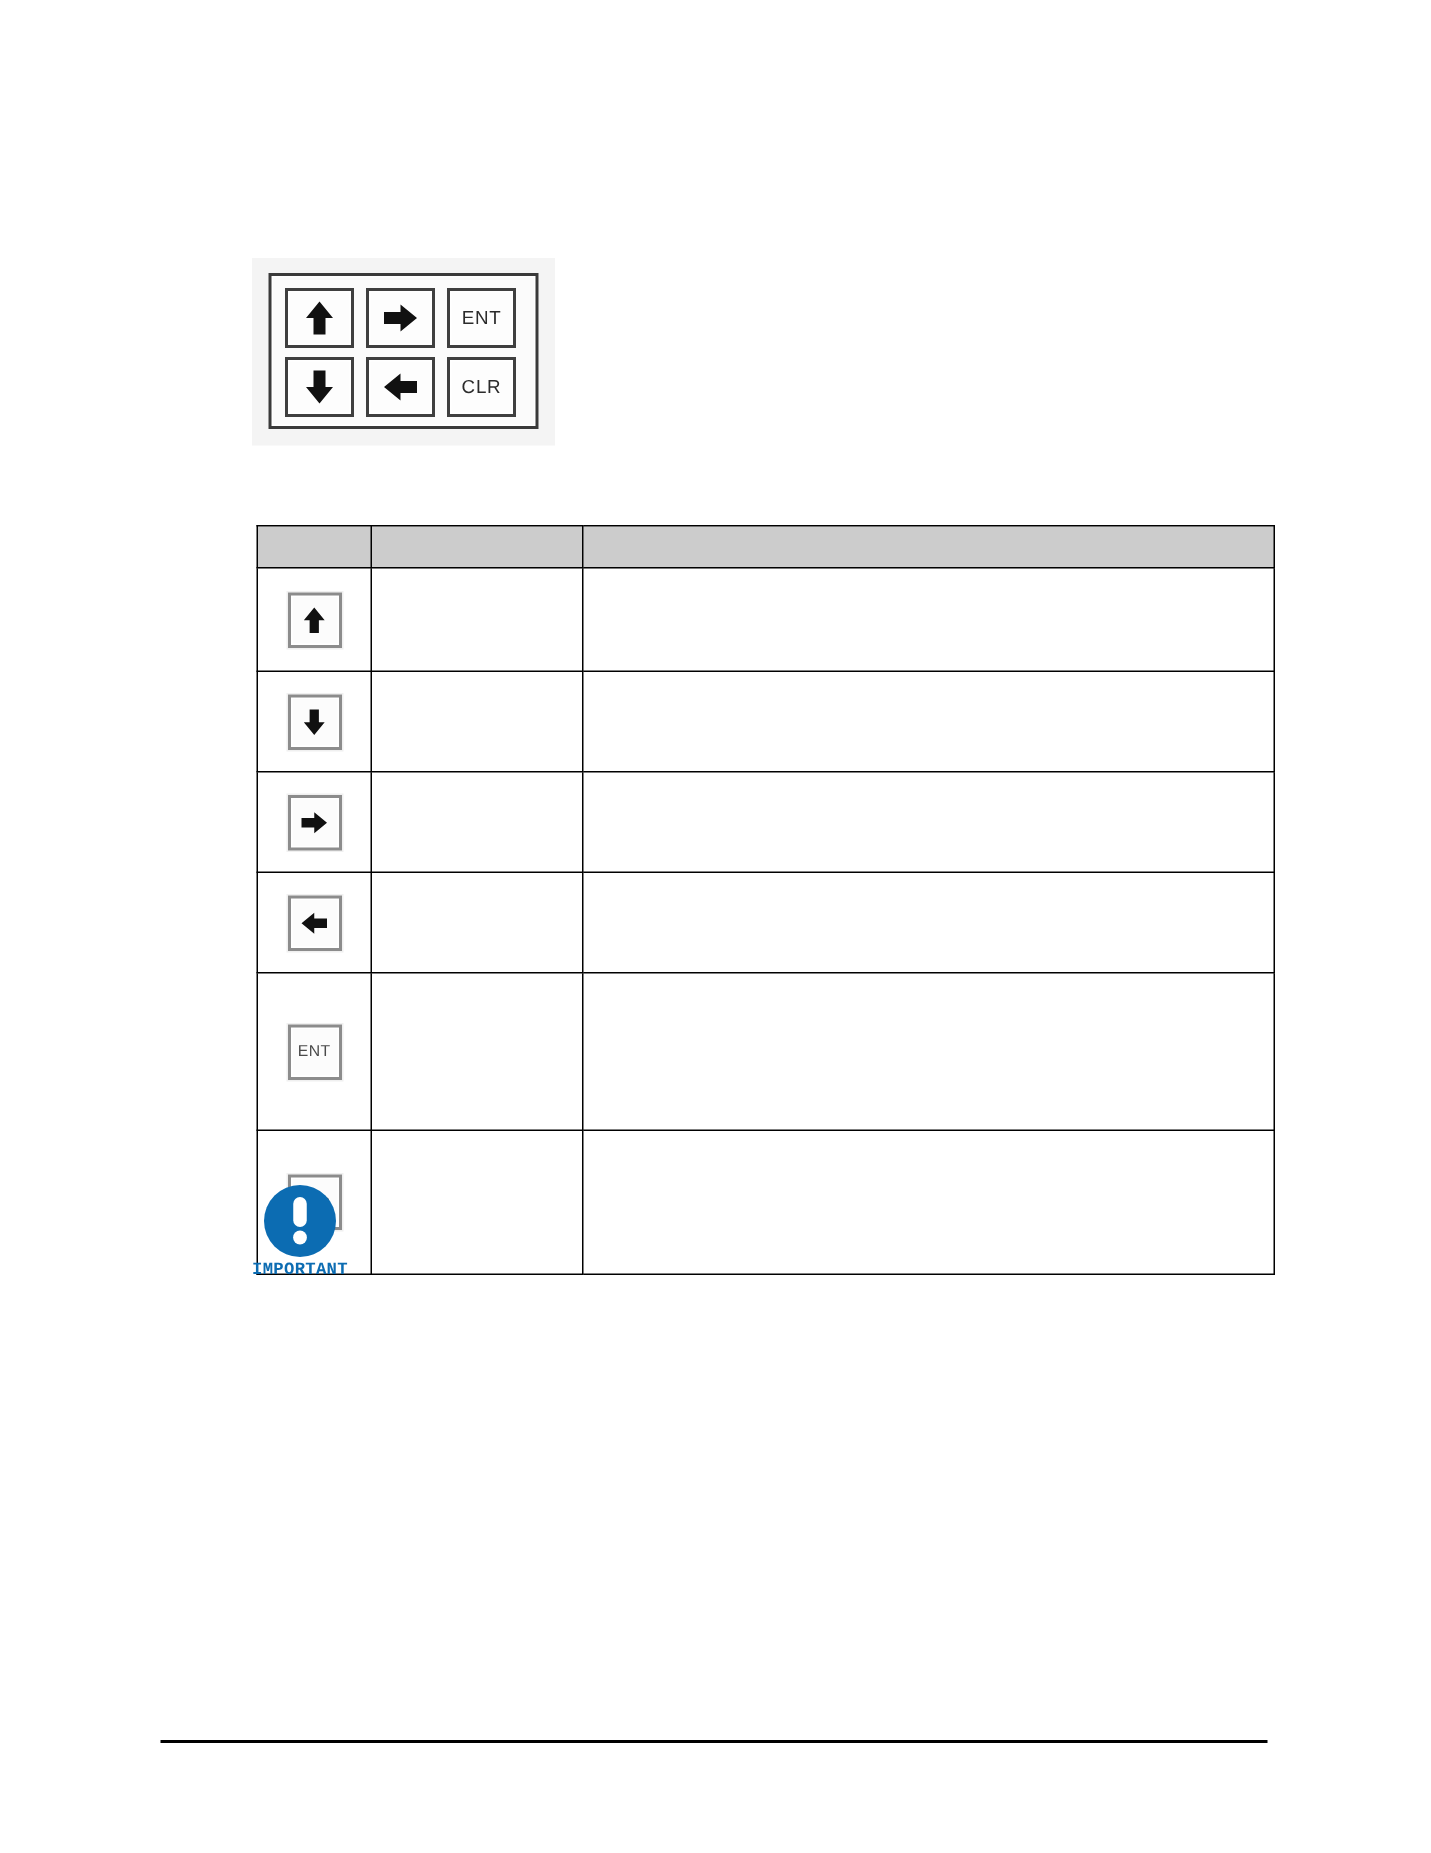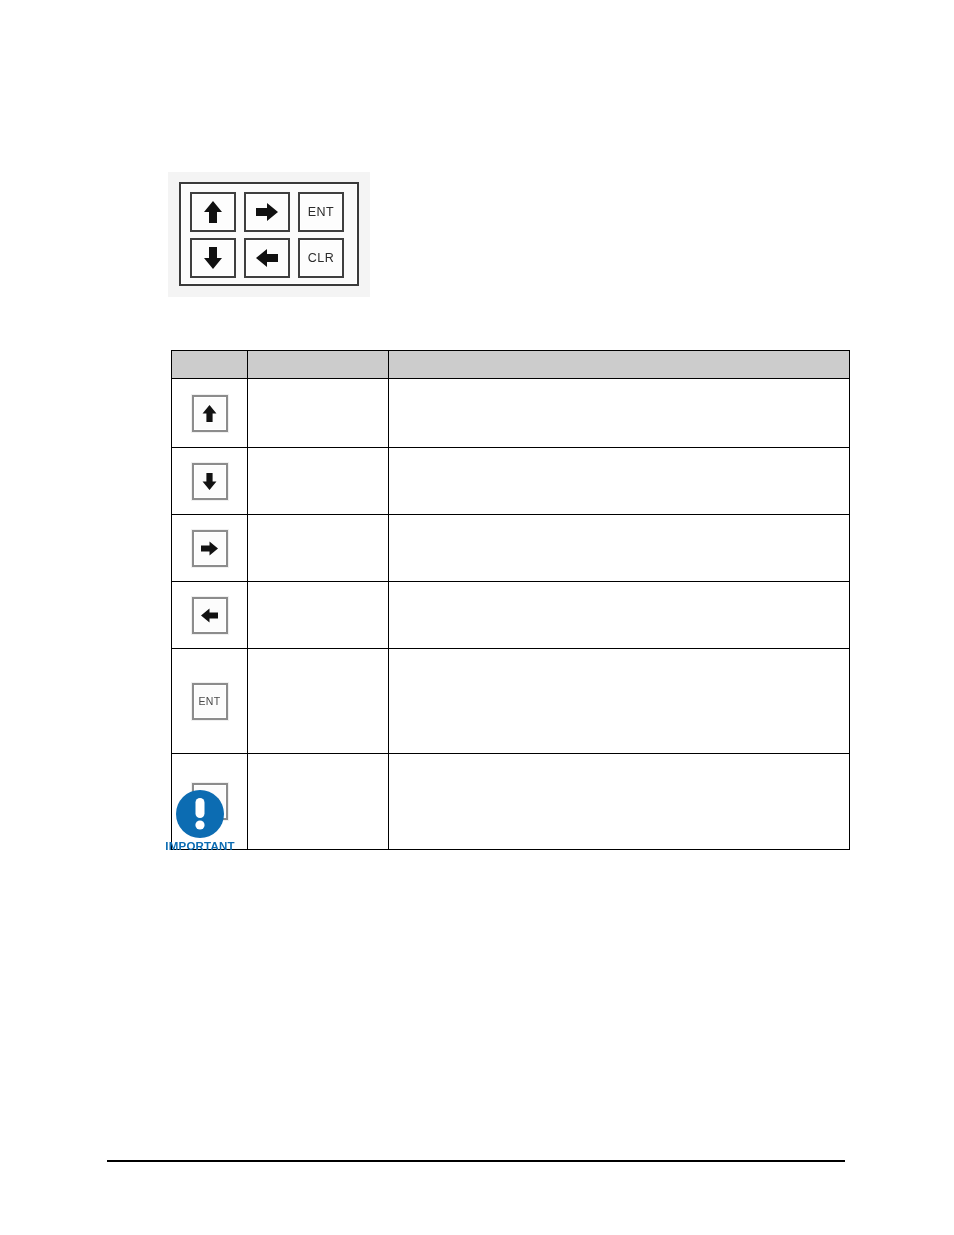--- a/index.html
+++ b/index.html
@@ -149,21 +149,21 @@
     height: 50px;
     margin: 0 auto;
     display: block;
   }
   #important-label {
     margin-top: 1px;
     font-size: 11.5px;
     font-weight: bold;
     letter-spacing: 0.2px;
     color: #0c6cb2;
-    font-family: Liberation Sans, sans-serif;
+    font-family: Liberation Mono, monospace;
   }
   #important-body {
     position: absolute;
     left: 260px;
     top: 795px;
     width: 580px;
     font-size: 12.5px;
     line-height: 1.5;
   }
 

